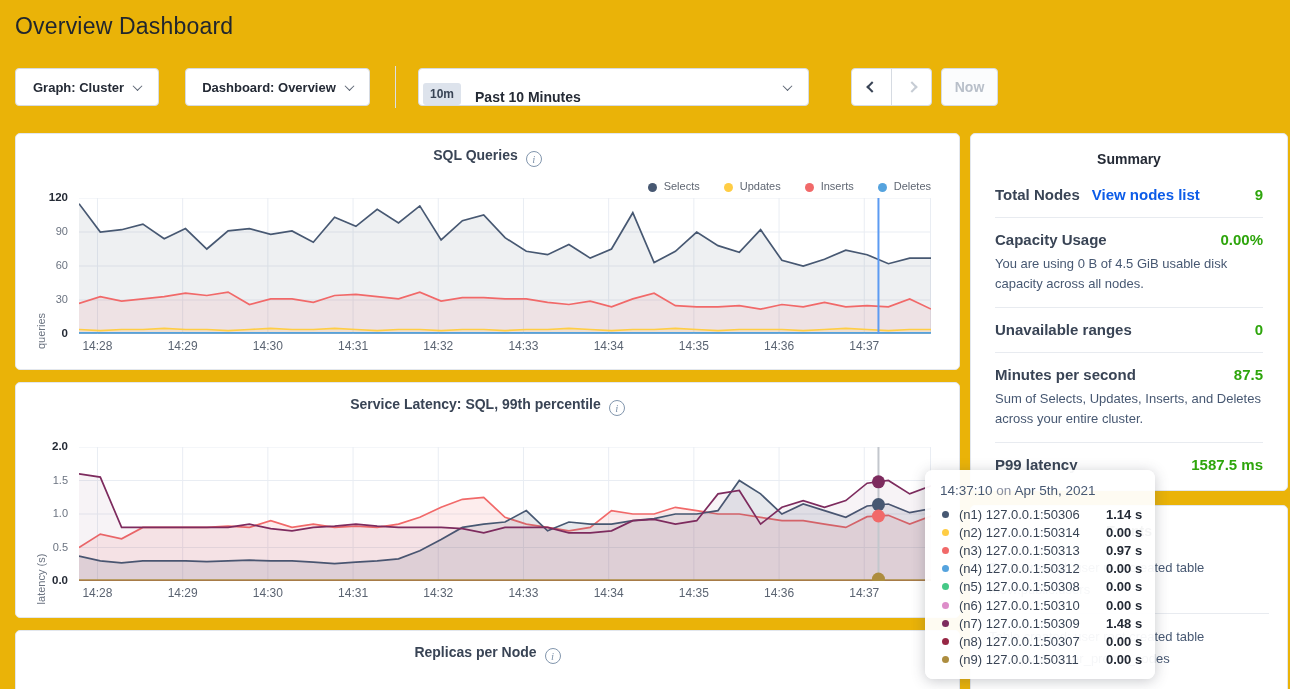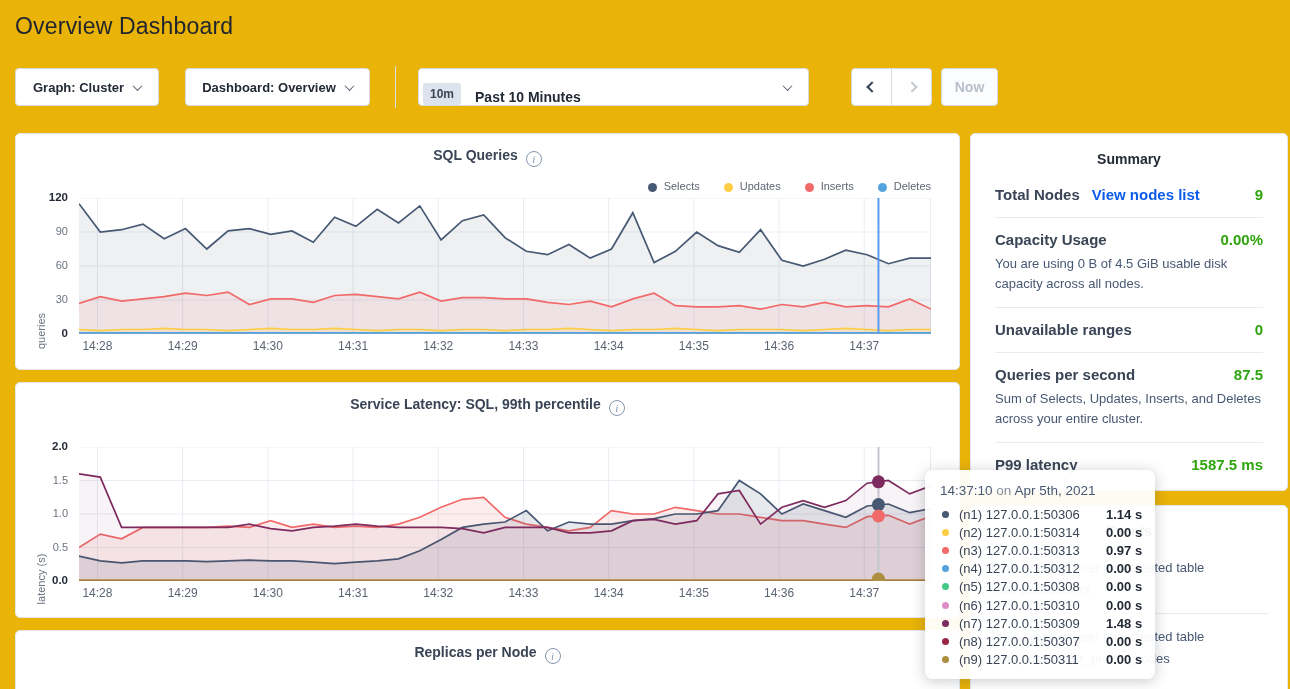--- a/index.html
+++ b/index.html
@@ -269,21 +269,21 @@
         <div class="sum-desc">You are using 0 B of 4.5 GiB usable disk capacity across all nodes.</div>
       </div>
       <div class="sum-row">
         <div class="sum-head">
           <span class="sum-label">Unavailable ranges</span>
           <span class="sum-value">0</span>
         </div>
       </div>
       <div class="sum-row">
         <div class="sum-head">
-          <span class="sum-label">Queries per second</span>
+          <span class="sum-label">Minutes per second</span>
           <span class="sum-value">87.5</span>
         </div>
         <div class="sum-desc">Sum of Selects, Updates, Inserts, and Deletes across your entire cluster.</div>
       </div>
       <div class="sum-row">
         <div class="sum-head">
           <span class="sum-label">P99 latency</span>
           <span class="sum-value">1587.5 ms</span>
         </div>
       </div>

